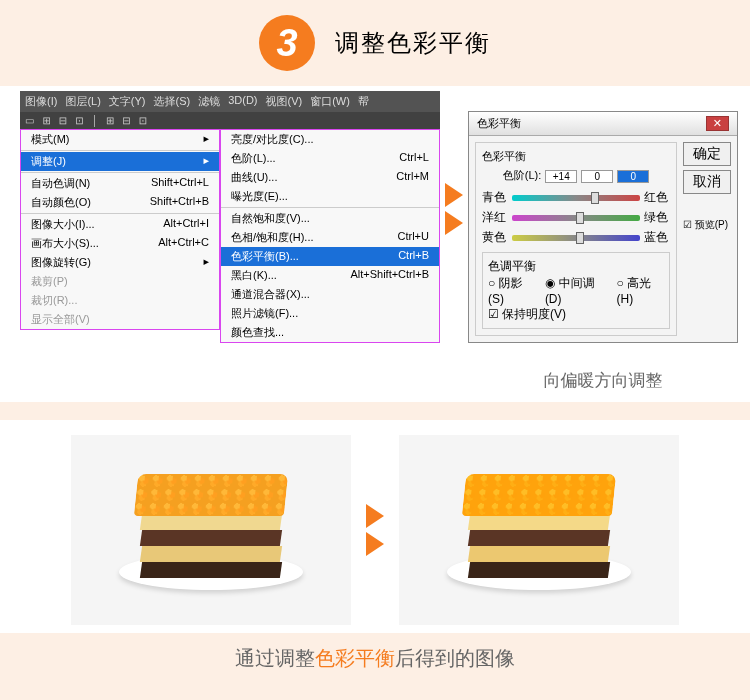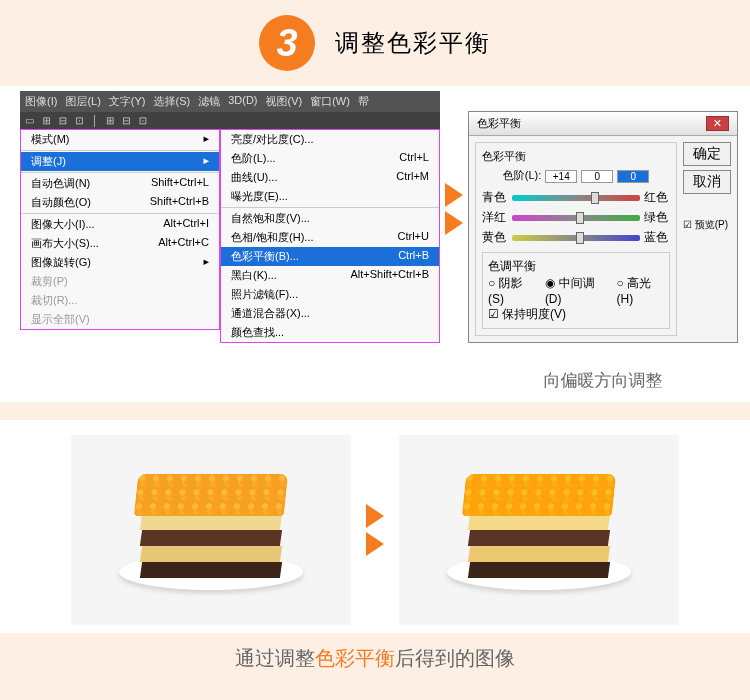--- a/index.html
+++ b/index.html
@@ -164,25 +164,25 @@
           </div>
           <div class="mi sel">
             <span>色彩平衡(B)...</span>
             <span>Ctrl+B</span>
           </div>
           <div class="mi">
             <span>黑白(K)...</span>
             <span>Alt+Shift+Ctrl+B</span>
           </div>
           <div class="mi">
+            <span>通道混合器(X)...</span>
+            <span></span>
+          </div>
+          <div class="mi">
             <span>照片滤镜(F)...</span>
-            <span></span>
-          </div>
-          <div class="mi">
-            <span>通道混合器(X)...</span>
             <span></span>
           </div>
           <div class="mi">
             <span>颜色查找...</span>
             <span></span>
           </div>
         </div>
     </div>
   </div>
 

